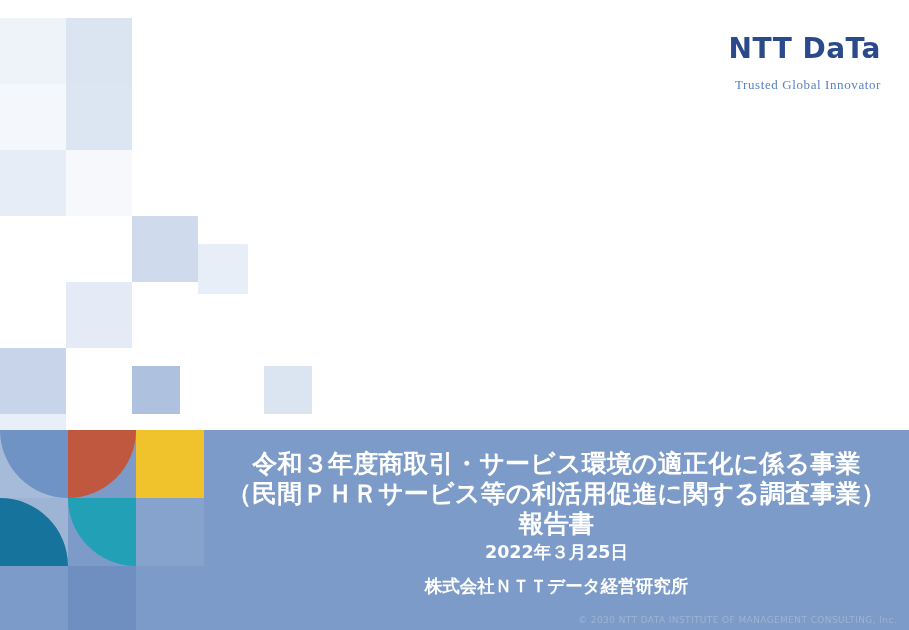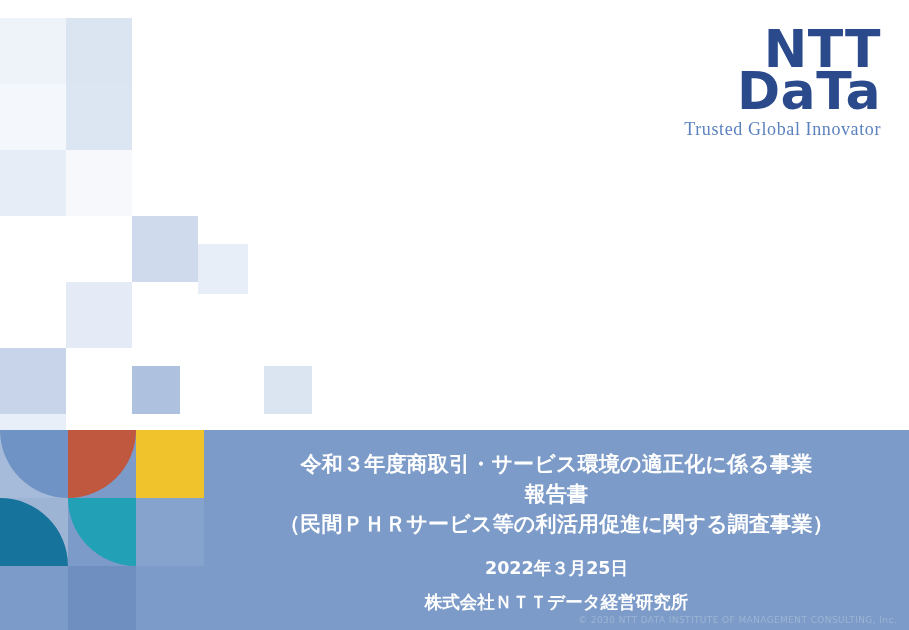--- a/index.html
+++ b/index.html
@@ -32,30 +32,30 @@
 
   
   .logo-wrap {
     position: absolute;
     right: 28px;
     top: 28px;
     text-align: right;
     width: 260px;
   }
   .logo-mark {
-    font-size: 52px;
+    font-size: 28px;
     line-height: 42px;
     font-weight: bold;
     letter-spacing: 0.5px;
     color: #2b4a8b;
     font-family: "DejaVu Sans", sans-serif;
   }
   .logo-tag {
     margin-top: 7px;
-    font-size: 18px;
+    font-size: 13px;
     letter-spacing: 0.6px;
     color: #5b82bf;
     font-family: "Liberation Serif", serif;
   }
 
   
   .band {
     position: absolute;
     left: 0;
     right: 0;
@@ -90,27 +90,26 @@
     left: 204px;
     right: 0;
     bottom: 0;
     height: 200px;
     color: #ffffff;
     text-align: center;
     font-family: "DejaVu Sans", sans-serif;
   }
   .title-main {
     margin-top: 19px;
-    font-size: 21px;
+    font-size: 25px;
     font-weight: bold;
     line-height: 30px;
     letter-spacing: 0.2px;
   }
   .title-sub {
-    margin-top: 16px;
     font-size: 17.5px;
     font-weight: bold;
     line-height: 26px;
   }
   .copyright {
     position: absolute;
     right: 12px;
     bottom: 5px;
     font-size: 9px;
     letter-spacing: 0.4px;
@@ -155,22 +154,22 @@
       <div class="quarter" style="left:0px;top:68px;width:68px;height:68px;"></div>
       <div class="band-cell" style="left:68px;top:68px;width:68px;height:68px;background:#22a0b5;border-radius:0 0 0 100%;"></div>
       <div class="band-cell" style="left:136px;top:68px;width:68px;height:68px;background:#86a3cd;"></div>
       <div class="band-cell" style="left:0px;top:136px;width:68px;height:64px;background:#7c9bc8;"></div>
       <div class="band-cell" style="left:68px;top:136px;width:68px;height:64px;background:#6e8fbf;"></div>
       <div class="band-cell" style="left:136px;top:136px;width:68px;height:64px;background:#7c9bc8;"></div>
     </div>
 
     <div class="titles">
       <div class="title-main">令和３年度商取引・サービス環境の適正化に係る事業</div>
+      <div class="title-main" style="margin-top:0">（民間ＰＨＲサービス等の利活用促進に関する調査事業）</div>
       <div class="title-main" style="margin-top:0">報告書</div>
-      <div class="title-main" style="margin-top:0">（民間ＰＨＲサービス等の利活用促進に関する調査事業）</div>
       <div class="title-sub">2022年３月25日</div>
       <div class="title-sub" style="margin-top:8px">株式会社ＮＴＴデータ経営研究所</div>
     </div>
 
     <div class="copyright">© 2030 NTT DATA INSTITUTE OF MANAGEMENT CONSULTING, Inc.</div>
   </div>
 
 </div>
 
 </body></html>

